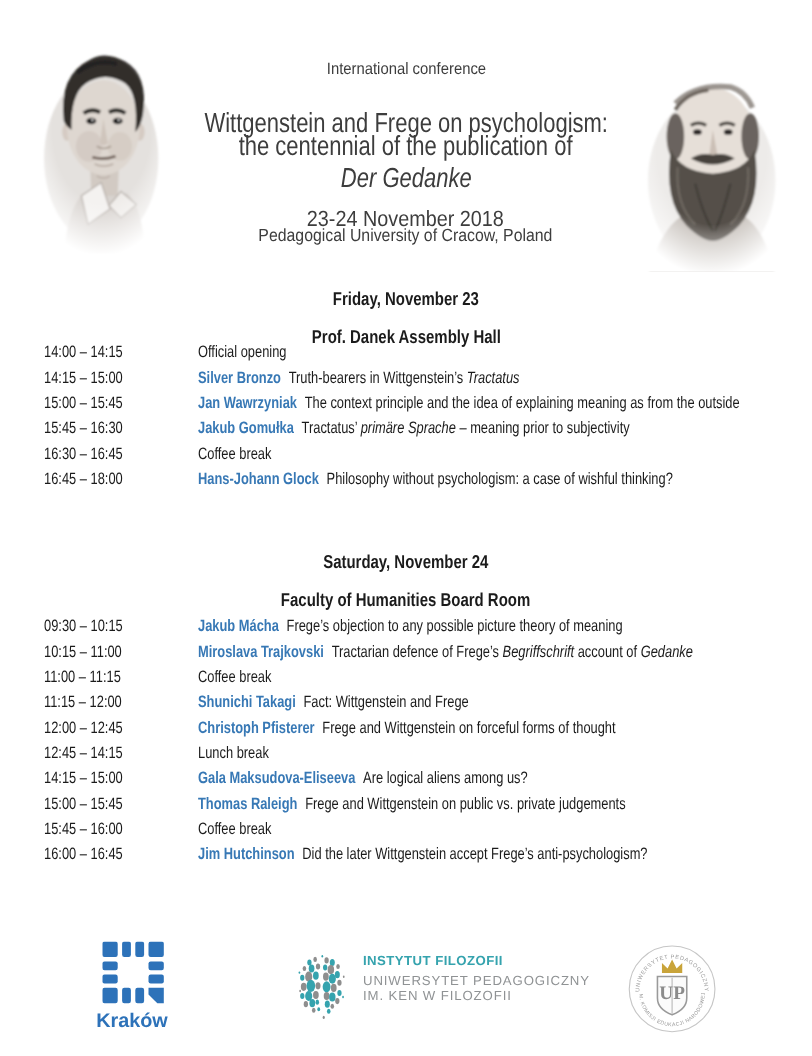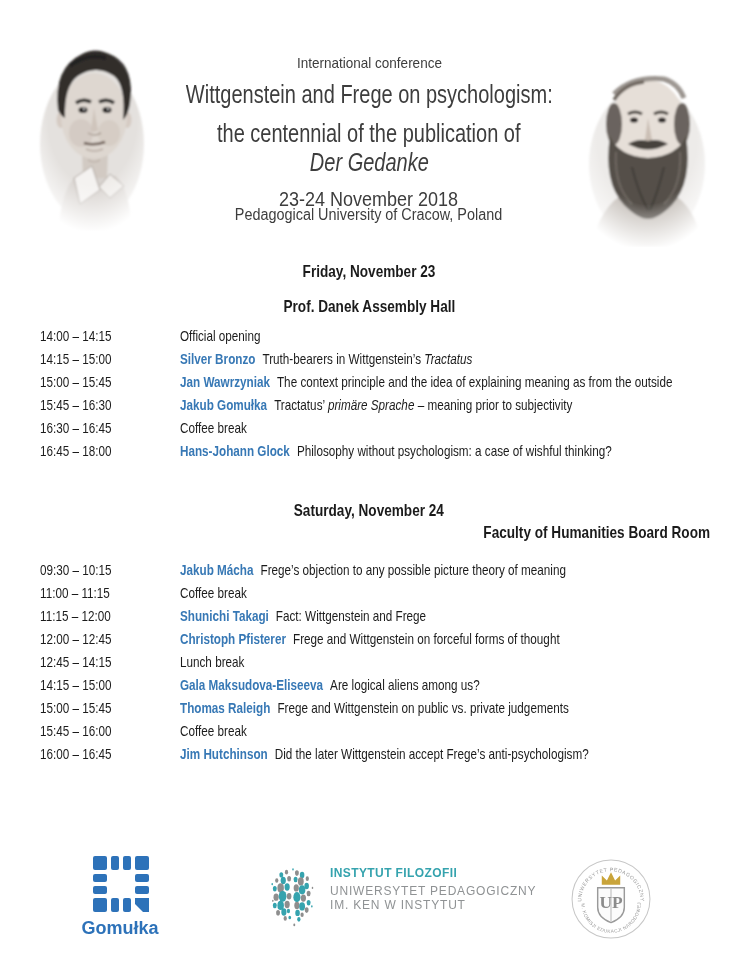--- a/index.html
+++ b/index.html
@@ -12,30 +12,30 @@
     width:738px;height:960px;background:#ffffff;position:relative;
     font-family:"Liberation Sans", sans-serif;overflow:hidden;
   }
   .abs{position:absolute;}
   .ctr{left:0;right:0;text-align:center;white-space:nowrap;}
   .sq80{display:inline-block;transform:scaleX(0.80);transform-origin:50% 50%;white-space:nowrap;}
   .sq90{display:inline-block;transform:scaleX(0.90);transform-origin:50% 50%;white-space:nowrap;}
 
   #conference-label{top:54px;font-size:15px;color:var(--header-text,#3d3d3d);}
   .title-line{font-size:25px;color:var(--header-text,#3d3d3d);}
-  #title-l1{top:80px;} #title-l2{top:119px;} #title-l3{top:148px;font-style:italic;}
+  #title-l1{top:98px;} #title-l2{top:119px;} #title-l3{top:148px;font-style:italic;}
   #dates-line{top:188px;font-size:20px;color:var(--header-text,#3d3d3d);}
   #venue-line{top:206px;font-size:16px;color:var(--header-text,#3d3d3d);}
 
   .day-heading{left:0;right:0;text-align:center;font-size:17px;font-weight:bold;color:var(--text,#1b1b1b);white-space:nowrap;}
   #friday-heading{top:262px;} #friday-venue{top:297px;}
-  #saturday-heading{top:501px;} #saturday-venue{top:523px;text-align:right;}
+  #saturday-heading{top:501px;} #saturday-venue{top:536px;}
 
   .rows{left:0;top:0;width:738px;}
-  #friday-rows{top:324px;} #saturday-rows{top:558px;text-decoration:underline;}
+  #friday-rows{top:309px;} #saturday-rows{top:558px;text-decoration:underline;}
   .row{position:relative;height:23px;}
   .time,.content{
     position:absolute;top:0;line-height:23px;font-size:15px;white-space:nowrap;
     transform:scaleX(0.78);transform-origin:0 50%;color:var(--text,#1b1b1b);
   }
   .time{left:40px;}
   .content{left:180px;}
   .speaker{color:var(--blue,#3778b5);font-weight:bold;margin-right:9px;}
 
   .portrait{position:absolute;}
@@ -167,20 +167,24 @@
   </div>
 
 <div class="abs day-heading" id="saturday-heading"><span class="sq80">Saturday, November 24</span></div>
 <div class="abs day-heading" id="saturday-venue"><span class="sq80">Faculty of Humanities Board Room</span></div>
 <div class="abs rows" id="saturday-rows">
     <div class="row">
       <span class="time">09:30 – 10:15</span>
       <span class="content"><span class="speaker">Jakub Mácha</span><span>Frege’s objection to any possible picture theory of meaning</span></span>
     </div>
     <div class="row">
+      <span class="time">10:15 – 11:00</span>
+      <span class="content"><span class="speaker">Miroslava Trajkovski</span><span>Tractarian defence of Frege’s </span><i>Begriffschrift</i><span> account of </span><i>Gedanke</i></span>
+    </div>
+    <div class="row">
       <span class="time">11:00 – 11:15</span>
       <span class="content"><span>Coffee break</span></span>
     </div>
     <div class="row">
       <span class="time">11:15 – 12:00</span>
       <span class="content"><span class="speaker">Shunichi Takagi</span><span>Fact: Wittgenstein and Frege</span></span>
     </div>
     <div class="row">
       <span class="time">12:00 – 12:45</span>
       <span class="content"><span class="speaker">Christoph Pfisterer</span><span>Frege and Wittgenstein on forceful forms of thought</span></span>
@@ -218,21 +222,21 @@
       <rect x="0" y="30" width="14" height="8" rx="2"></rect>
       <rect x="42" y="18" width="14" height="8" rx="2"></rect>
       <rect x="42" y="30" width="14" height="8" rx="2"></rect>
       <rect x="0" y="42" width="14" height="14" rx="2"></rect>
       <rect x="18" y="42" width="8" height="14" rx="2"></rect>
       <rect x="30" y="42" width="8" height="14" rx="2"></rect>
       <path d="M42,42 H56 V56 H50 L42,48 Z"></path>
     </g>
   </svg>
 </div>
-<div class="abs" id="krakow-label"><span>Gomułka</span></div>
+<div class="abs" id="krakow-label"><span>Kraków</span></div>
 
 <div class="abs" id="brain-logo">
   <svg width="52" height="74" viewBox="0 0 80 80" preserveAspectRatio="none" aria-hidden="true">
     <g>
       <circle cx="22" cy="14" r="3" fill="#35a3ae"></circle>
         <circle cx="30" cy="11" r="2.5" fill="#8e8e8e"></circle>
       <circle cx="15" cy="20" r="2.5" fill="#8e8e8e"></circle>
         <circle cx="25" cy="20" r="4" fill="#35a3ae"></circle>
       <circle cx="34" cy="18" r="3" fill="#8e8e8e"></circle>
         <circle cx="12" cy="29" r="3" fill="#35a3ae"></circle>
@@ -273,21 +277,21 @@
         <circle cx="69" cy="48" r="1.2" fill="#35a3ae"></circle>
       <circle cx="40" cy="8" r="1.2" fill="#35a3ae"></circle>
         <circle cx="42" cy="68" r="1.5" fill="#8e8e8e"></circle>
     </g>
   </svg>
 </div>
 <div class="abs" id="institute-text">
   <div class="inst-teal">INSTYTUT FILOZOFII</div>
   <div class="inst-gap"></div>
   <div class="inst-gray">UNIWERSYTET PEDAGOGICZNY</div>
-  <div class="inst-gray">IM. KEN W INSTYTUT</div>
+  <div class="inst-gray">IM. KEN W FILOZOFII</div>
 </div>
 
 <div class="abs" id="university-seal">
   <svg width="82" height="82" viewBox="0 0 80 80" aria-hidden="true">
     <defs>
       <path id="sealTop" d="M11,42 A29,29 0 0 1 69,42"></path>
       <path id="sealBottom" d="M11,44 A29,29 0 0 0 69,44"></path>
     </defs>
     <circle cx="40" cy="40" r="38" fill="#ffffff" stroke="#c6c6c6" stroke-width="1"></circle>
     <text font-size="5" fill="#9a9a9a" letter-spacing="0.6" font-family="Liberation Sans, sans-serif">

